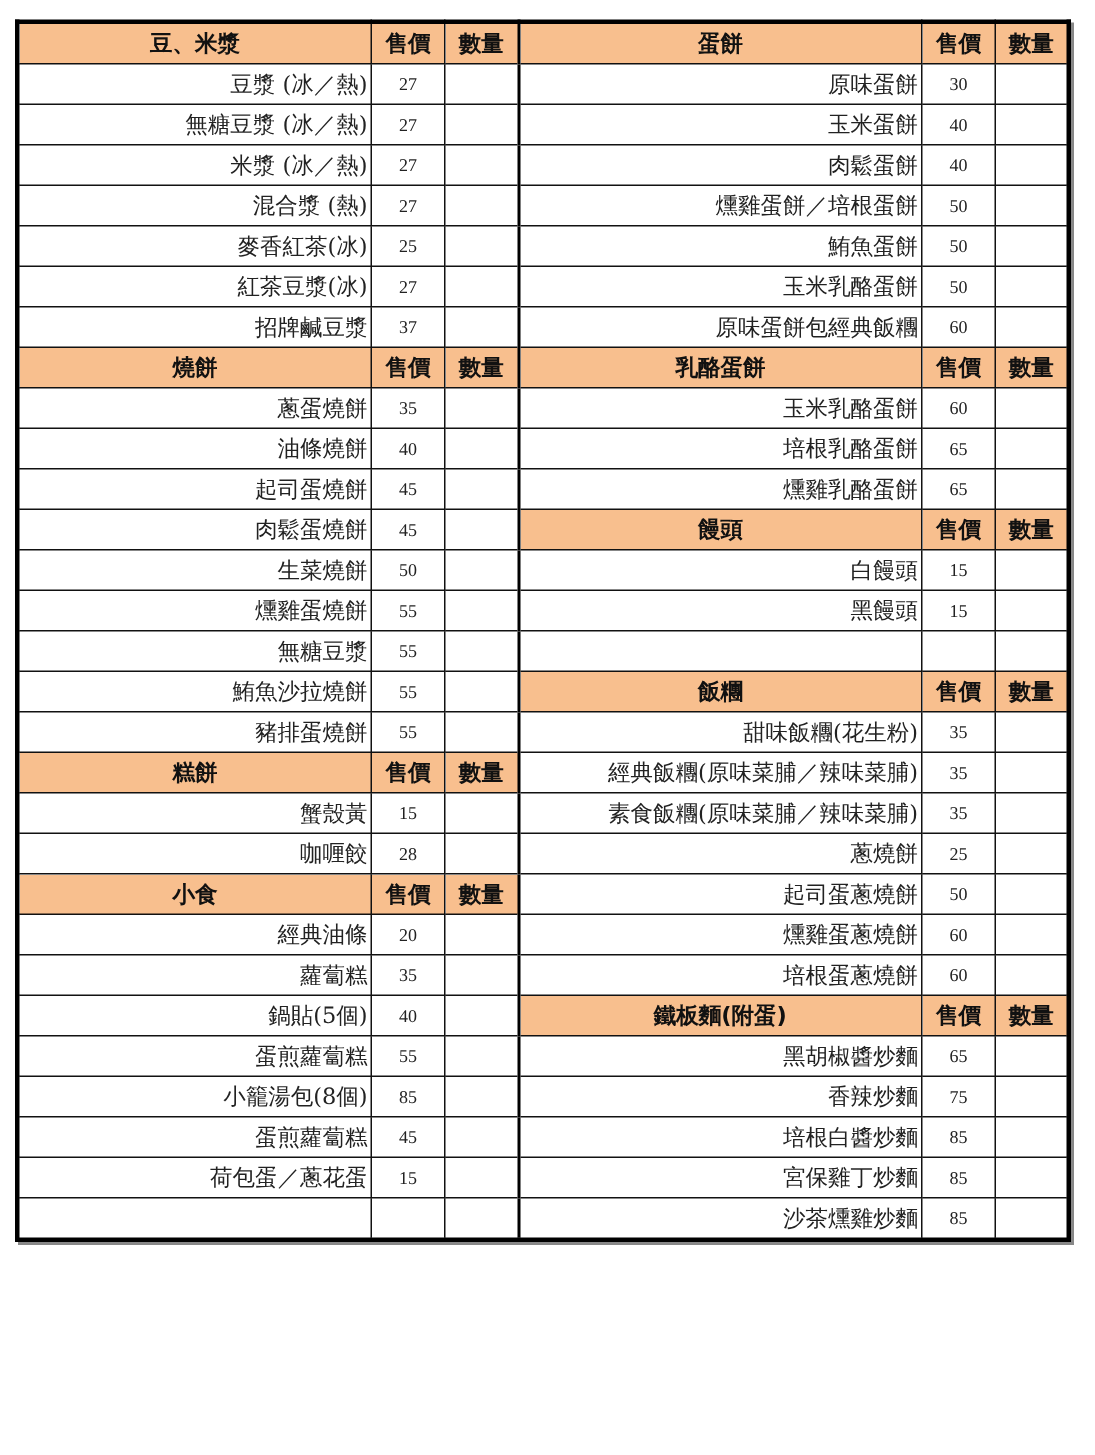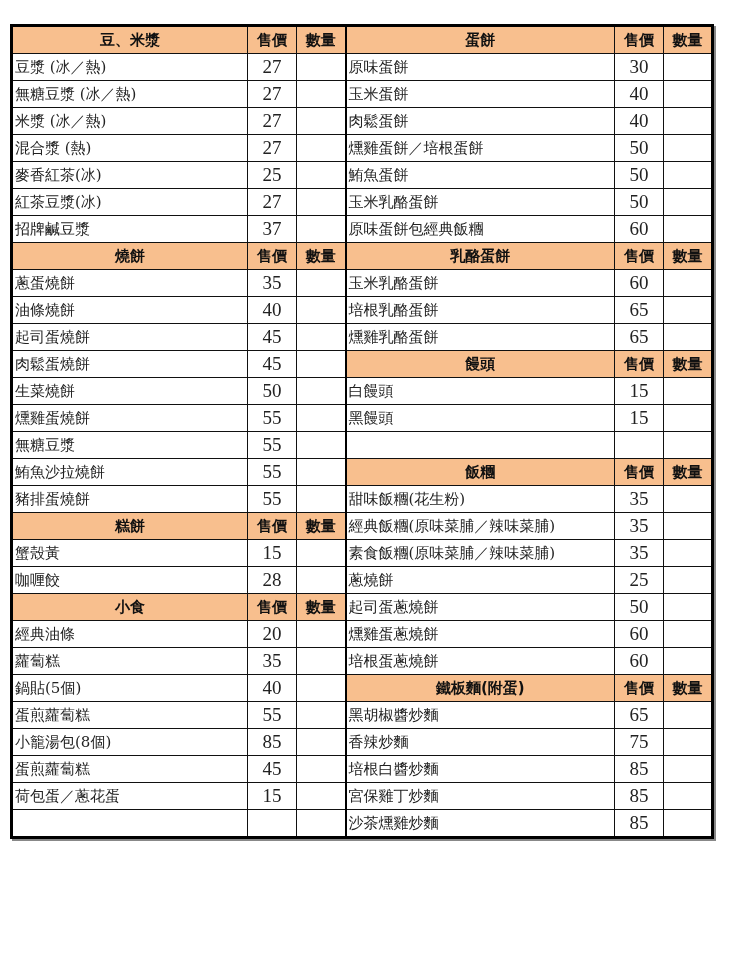--- a/index.html
+++ b/index.html
@@ -1,37 +1,37 @@
 <!DOCTYPE html>
 <html><head>
 <meta charset="utf-8">
 <style>
   html, body { margin: 0; padding: 0; background: #ffffff; }
   body { width: 730px; height: 970px; position: relative; overflow: hidden; }
   .menu {
-    position: absolute; left: 10px; top: 24px;
+    position: absolute; left: 10px; top: 13px;
     border-collapse: collapse;
     border: 3px solid #000;
     font-family: "DejaVu Serif", "Liberation Serif", serif;
     font-size: 15px;
     color: #222;
     table-layout: fixed;
     box-shadow: 2px 2px 0 #888;
     padding-left: 27px;
   }
   .menu td {
     border: 1.5px solid #111;
     height: 26px;
     padding: 0 2px;
     white-space: nowrap;
     overflow: hidden;
     line-height: 26px;
   }
-  .menu td.name { text-align: left; }
-  .menu td.price { text-align: center; font-family: "Liberation Serif", serif; font-size: 19px; }
+  .menu td.name { text-align: right; }
+  .menu td.price { text-align: center; font-family: "Liberation Serif", serif; font-size: 12px; }
   .menu td.qty { text-align: center; }
   .menu td.hdr {
     background: #f8bf8e;
     font-family: "DejaVu Sans", "Liberation Sans", sans-serif;
     font-weight: bold;
     font-size: 15px;
     text-align: center;
     color: #111;
   }
   .menu td.sep { border-right: 2px solid #000; }

